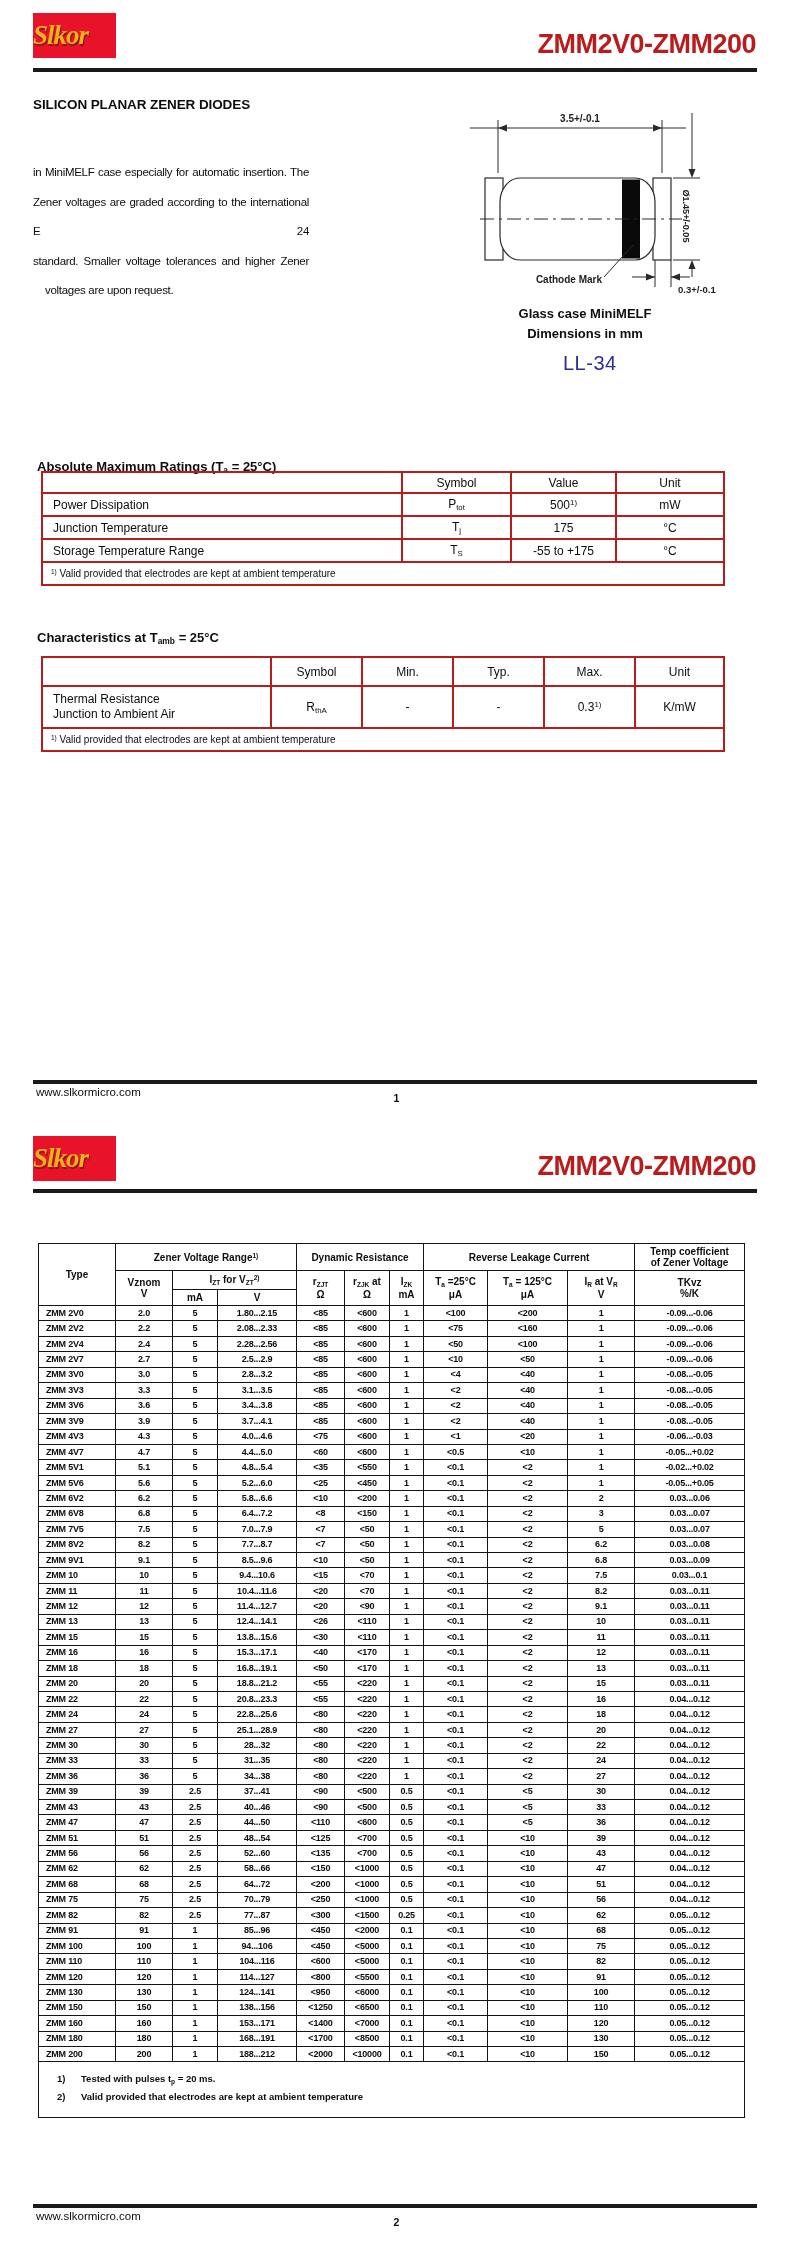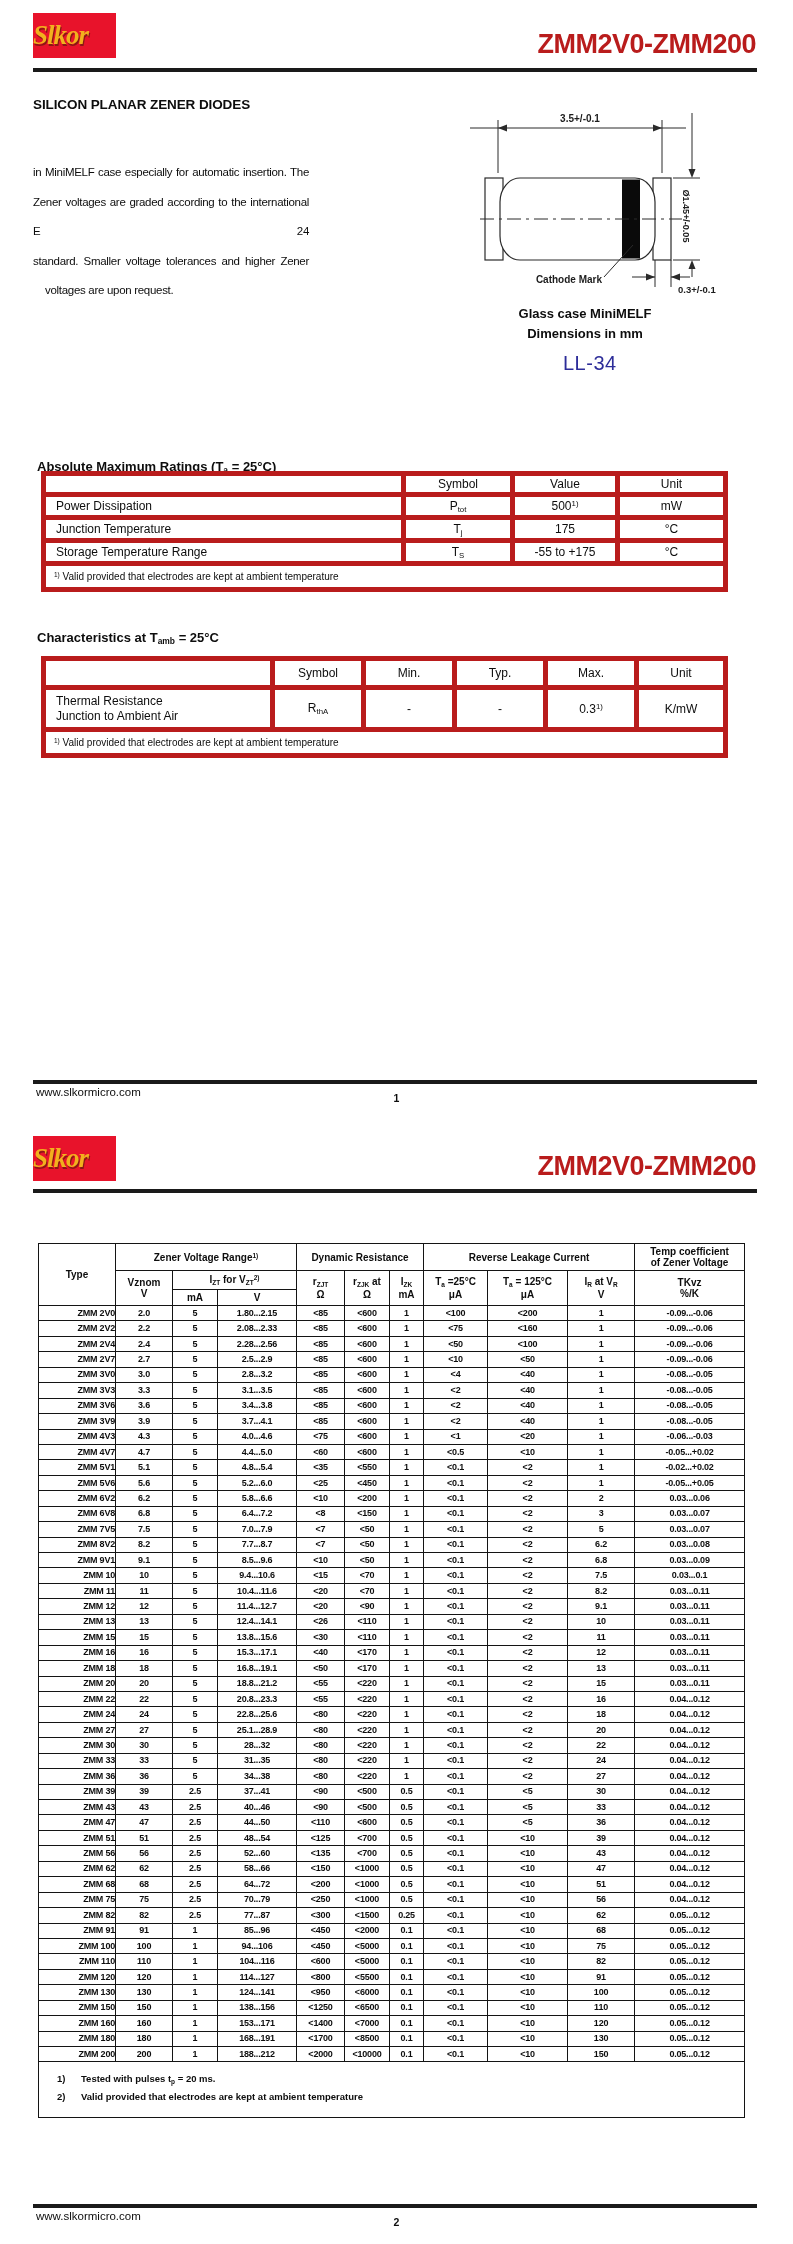--- a/index.html
+++ b/index.html
@@ -19,39 +19,39 @@
   .intro .ll{text-align:left;margin-left:12px;}
   .cap{position:absolute;left:460px;top:304px;width:250px;text-align:center;
        font-size:13px;font-weight:bold;line-height:20px;}
   .pkg{position:absolute;left:563px;top:352px;font-size:20px;color:#2d2d99;letter-spacing:0.5px;}
   .sec-h{position:absolute;left:37px;font-size:13px;font-weight:bold;}
   sub{font-size:0.65em;vertical-align:-0.25em;}
   sup{font-size:0.65em;vertical-align:0.5em;}
   
   .dtable{position:absolute;left:41px;border-collapse:collapse;table-layout:fixed;width:682px;
           font-size:12px;color:#0d0d0d;}
-  .dtable td{border:5px solid #b91c1c;text-align:center;padding:0;}
+  .dtable td{border:2px solid #b91c1c;text-align:center;padding:0;}
   .dtable td.pl{text-align:left;padding-left:10px;}
   .dtable tr.hd{height:21px;}
   .dtable tr.fn td{text-align:left;padding-left:8px;font-size:10px;height:21px;}
   .t1 tr.dr{height:23px;}
   .t2 tr.hd{height:29px;}
   .t2 tr.dr{height:42px;}
   .t2 .two{line-height:15px;}
   
   .t3{position:absolute;left:38px;top:1243px;border-collapse:collapse;table-layout:fixed;width:706px;}
   .t3 th,.t3 td{border:1px solid #141414;padding:0;text-align:center;color:#0d0d0d;}
   .t3 thead th{font-weight:bold;font-size:10px;line-height:11px;}
   .t3 tr.g th{height:26px;}
   .t3 tr.s th{height:18px;}
   .t3 tr.u th{height:15px;}
   .t3 sub,.t3 sup{font-size:6.5px;}
   .t3 tbody tr{height:15.45px;}
   .t3 tbody td{font-size:9px;font-weight:bold;line-height:9px;letter-spacing:-0.2px;}
-  .t3 tbody td:first-child{text-align:right;padding-left:7px;}
+  .t3 tbody td:first-child{text-align:left;padding-left:7px;}
   .t3 .notes{height:46px;vertical-align:top;text-align:left;padding:9px 0 0 18px;
              font-size:9.5px;font-weight:bold;line-height:15px;}
   .t3 .nn{display:inline-block;width:24px;}
   .site{position:absolute;left:36px;font-size:11.5px;}
   .pnum{position:absolute;left:0;width:793px;text-align:center;font-size:10.5px;font-weight:bold;}
   .dg-text{font-family:"Liberation Sans",sans-serif;font-weight:bold;fill:#1c1c1c;}
 </style>
 </head>
 <body>
 

